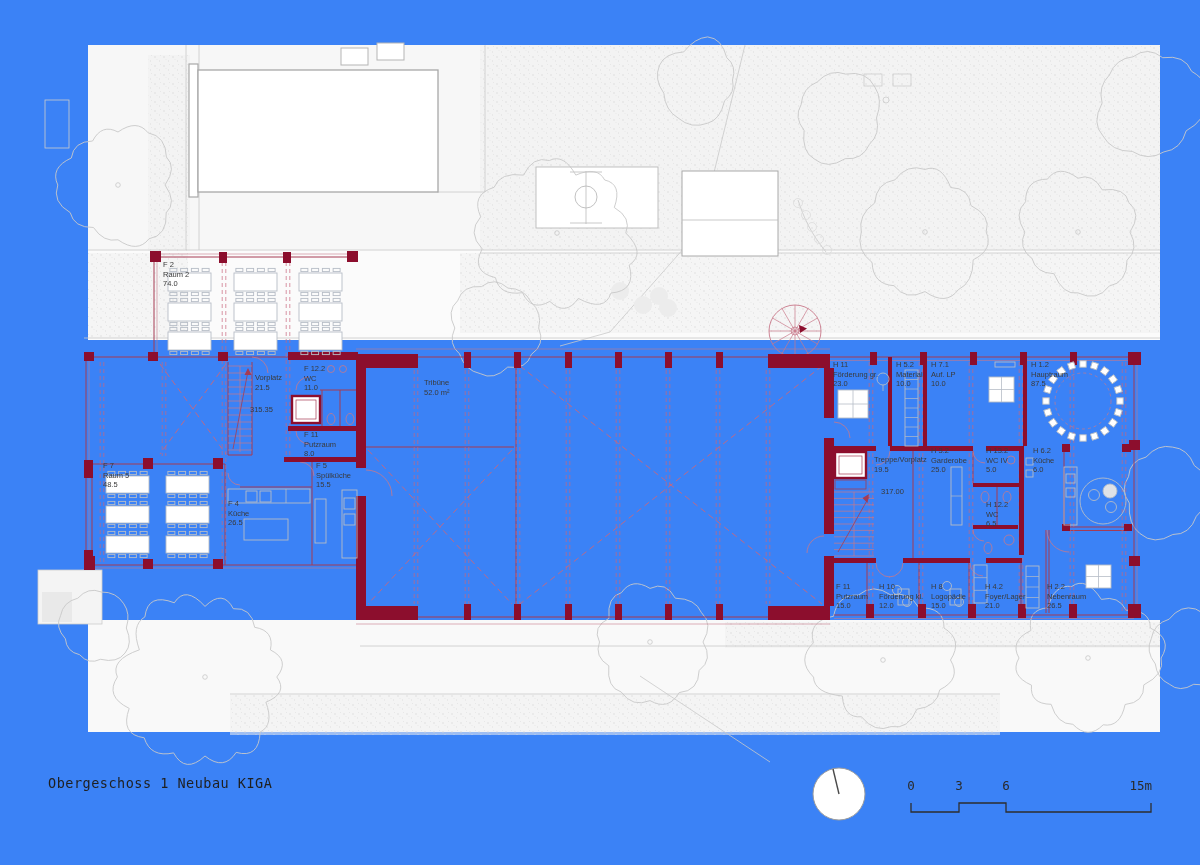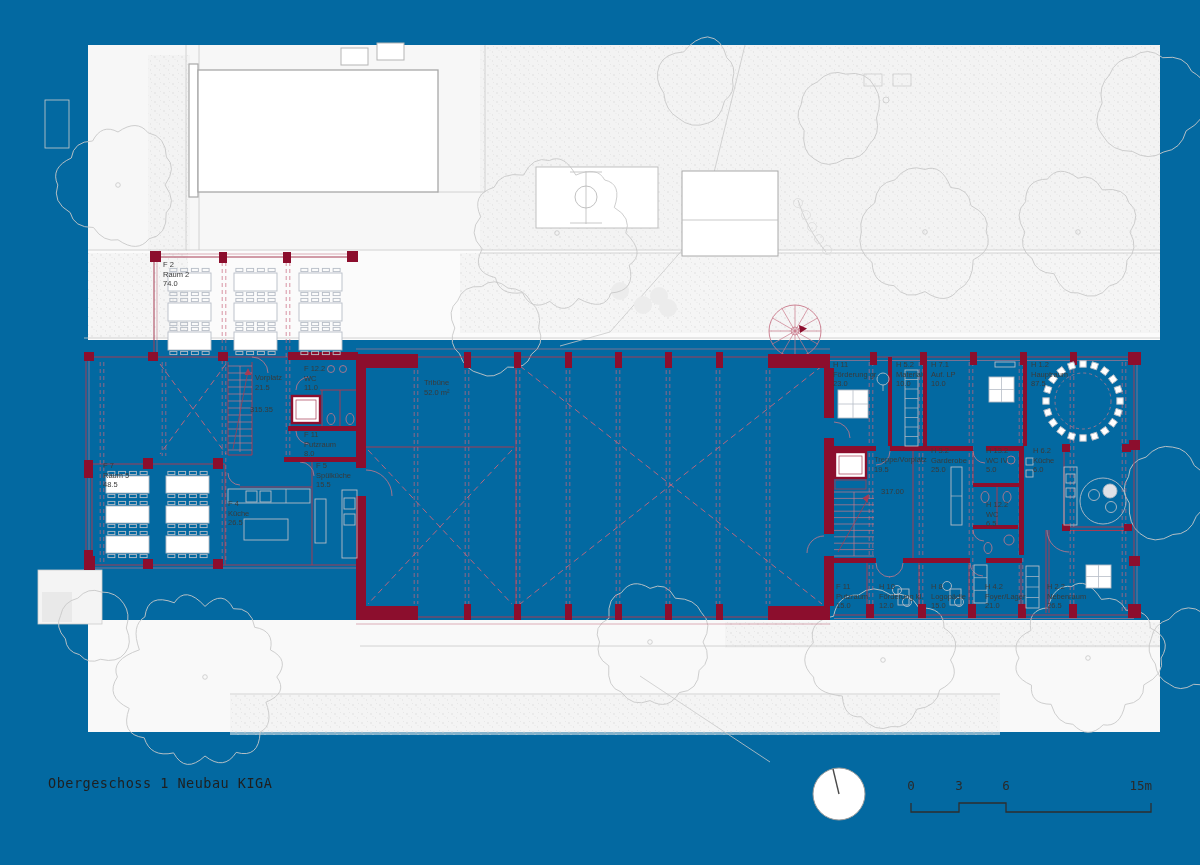--- a/index.html
+++ b/index.html
@@ -1,16 +1,16 @@
 <!DOCTYPE html>
 <html><head>
 <meta charset="utf-8">
 <style>
   html,body{margin:0;padding:0;background:#ffffff;}
-  .sheet{position:relative;width:1200px;height:865px;background:#0369a1;overflow:hidden;
+  .sheet{position:relative;width:1200px;height:865px;background:#3b82f6;overflow:hidden;
          font-family:"Liberation Sans",sans-serif;}
   svg{display:block;}
   .rl{font-family:"Liberation Sans",sans-serif;font-size:7.5px;fill:#3a3a3a;}
   .lv{font-family:"Liberation Sans",sans-serif;font-size:7.5px;fill:#3a3a3a;}
   .ttl{font-family:"DejaVu Sans Mono",monospace;font-size:13.5px;fill:#1f1f1f;letter-spacing:.5px;}
   .sc{font-family:"DejaVu Sans Mono",monospace;font-size:12.5px;fill:#2a2a2a;}
 </style>
 </head>
 <body>
 

